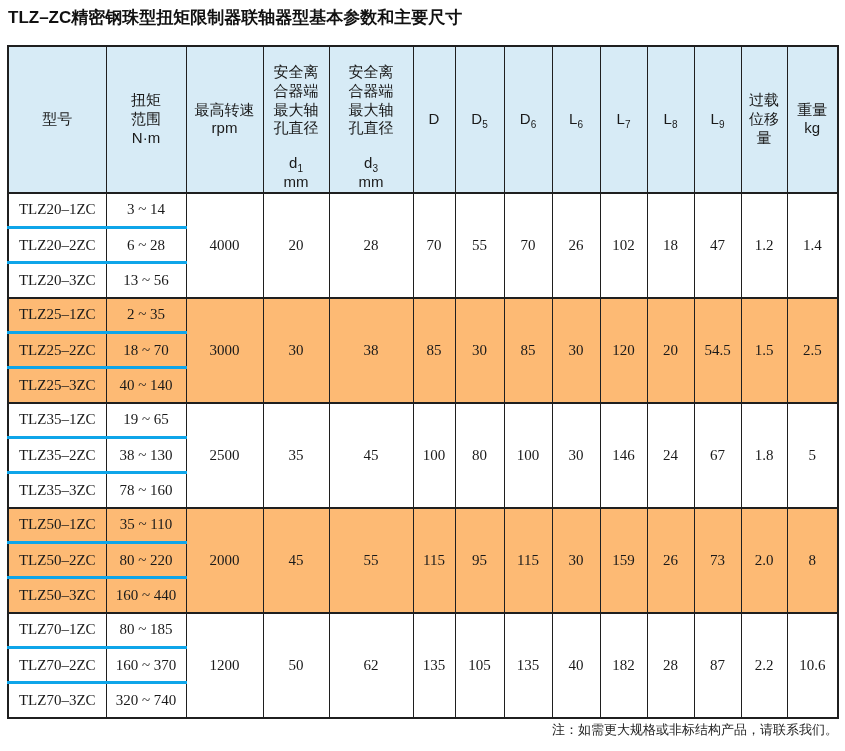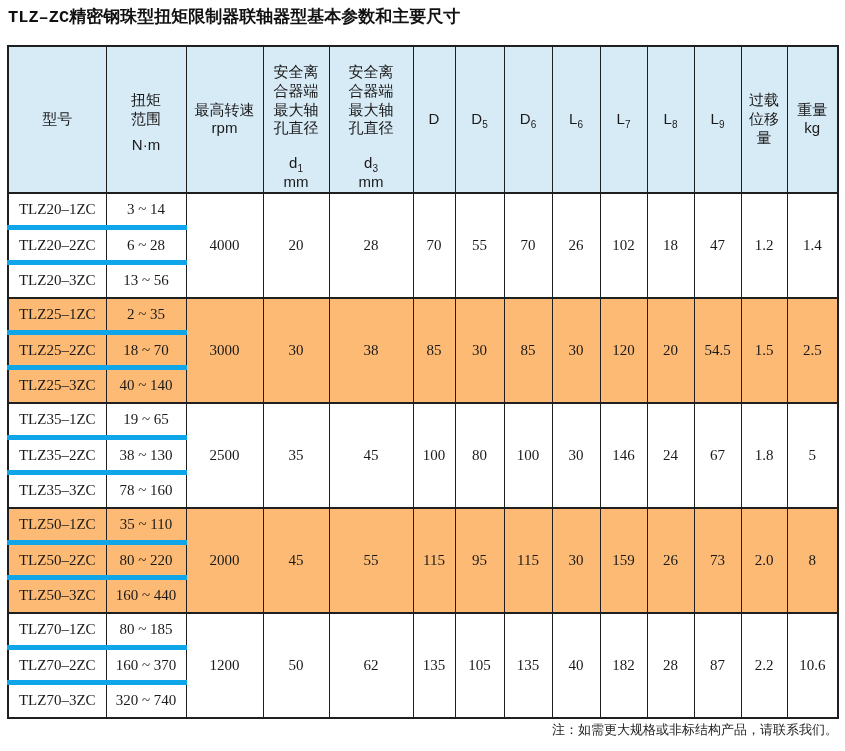--- a/index.html
+++ b/index.html
@@ -5,21 +5,21 @@
   html, body { margin: 0; padding: 0; background: #ffffff; }
   body {
     width: 845px; height: 751px;
     font-family: "Liberation Sans", "DejaVu Sans", sans-serif;
     color: #1a1a1a;
   }
   .page { position: relative; width: 845px; height: 751px; overflow: hidden; }
 
   .title {
     margin: 0; padding: 6px 0 0 8px;
-    font-family: Liberation Mono, monospace;
+    font-family: Liberation Sans, sans-serif;
     font-size: 17px; font-weight: bold; line-height: 24px;
     color: #111;
   }
 
   table.spec-table {
     border-collapse: collapse;
     table-layout: fixed;
     width: 831px;
     margin: 15px 0 0 7px;
     border: 2px solid #1f1f1f;
@@ -37,24 +37,24 @@
     font-weight: normal;
     font-size: 15px;
     line-height: 1.25;
   }
   .spec-table tbody tr { height: 35px; }
   .spec-table tbody td {
     font-family: "Liberation Serif", "DejaVu Serif", serif;
     font-size: 15px;
   }
   tr.group-start td { border-top: 2px solid #1f1f1f; }
-  tr.sub-row td { border-top: 5px solid #0ea5e9; }
+  tr.sub-row td { border-top: 3px solid #0ea5e9; }
   tr.hl td { background: #fdba74; }
 
-  .w2 { max-width: 34px; margin: 7px auto; }   
+  .w2 { max-width: 34px; margin: 0 auto; }   
   .w3 { max-width: 50px; margin: 16px auto; }   
   .spec-table sub { font-size: 10px; line-height: 0; }
 
   .note {
     position: absolute;
     right: 7px; top: 721px;
     font-family: Liberation Sans, sans-serif;
     font-size: 13px;
     color: #222;
   }

